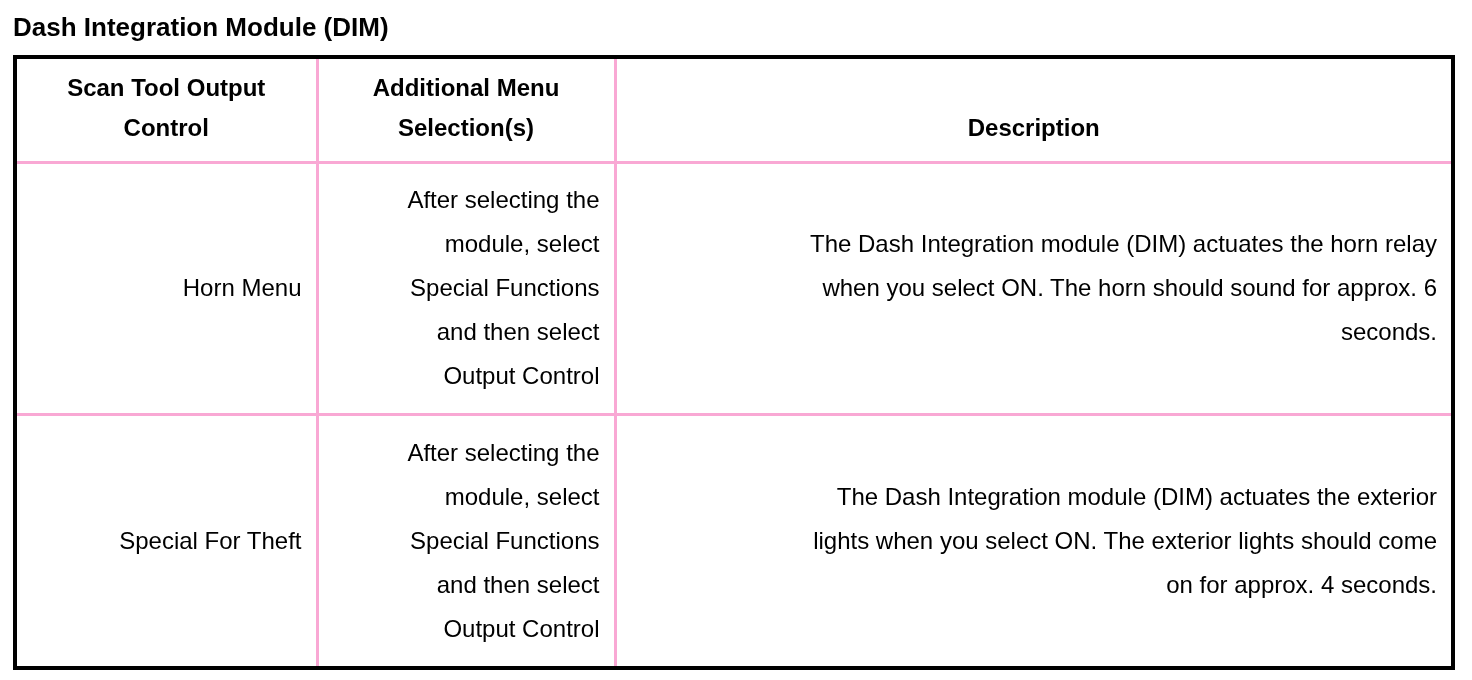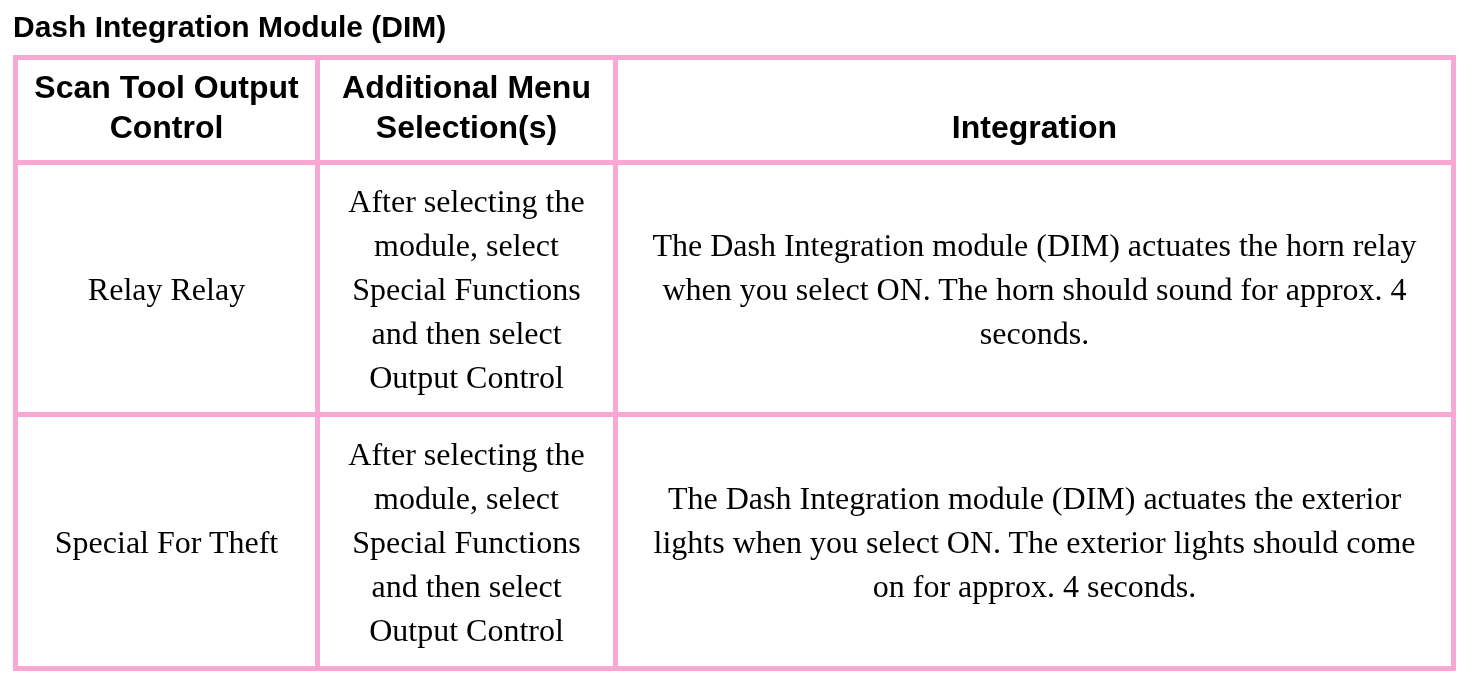--- a/index.html
+++ b/index.html
@@ -13,59 +13,58 @@
     position: relative;
     width: 1472px;
     height: 680px;
     background: #ffffff;
     overflow: hidden;
   }
   .doc-title {
     position: absolute;
     left: 13px;
     top: 12px;
-    font-size: 30px;
+    font-size: 26px;
     font-weight: bold;
     line-height: 30px;
     white-space: nowrap;
   }
   table.dim-table {
     position: absolute;
     left: 13px;
     top: 55px;
     width: 1438px;
     border-collapse: collapse;
     table-layout: fixed;
     border: 4px solid #000000;
   }
   .dim-table th, .dim-table td {
-    border: 5px solid #f9a8d4;
-    font-size: 32px;
+    border: 3px solid #f9a8d4;
+    font-size: 24px;
     white-space: pre-line;
     overflow: hidden;
   }
   .dim-table col.c1 { width: 302px; }
   .dim-table col.c2 { width: 298px; }
   .dim-table col.c3 { width: 838px; }
   .dim-table thead tr { height: 105px; }
   .dim-table th {
     font-weight: bold;
     text-align: center;
     vertical-align: bottom;
     line-height: 40px;
     padding: 0 8px 13px 8px;
   }
   .dim-table tbody tr.row-1 { height: 252px; }
   .dim-table tbody tr.row-2 { height: 254px; }
   .dim-table td {
     vertical-align: middle;
-    text-align: center;
+    text-align: right;
     line-height: 44px;
     padding: 0 14px;
-    font-family: Liberation Serif, serif;
   }
 </style>
 </head>
 <body>
 
 <div class="page">
 
   <div class="doc-title">Dash Integration Module (DIM)</div>
 
   <table class="dim-table">
@@ -73,33 +72,33 @@
       <col class="c1">
       <col class="c2">
       <col class="c3">
     </colgroup>
     <thead>
       <tr>
         <th>Scan Tool Output
 Control</th>
         <th>Additional Menu
 Selection(s)</th>
-        <th>Integration</th>
+        <th>Description</th>
       </tr>
     </thead>
     <tbody>
       <tr class="row-1">
-        <td>Relay Relay</td>
+        <td>Horn Menu</td>
         <td>After selecting the
 module, select
 Special Functions
 and then select
 Output Control</td>
         <td>The Dash Integration module (DIM) actuates the horn relay
-when you select ON. The horn should sound for approx. 4
+when you select ON. The horn should sound for approx. 6
 seconds.</td>
       </tr>
       <tr class="row-2">
         <td>Special For Theft</td>
         <td>After selecting the
 module, select
 Special Functions
 and then select
 Output Control</td>
         <td>The Dash Integration module (DIM) actuates the exterior

